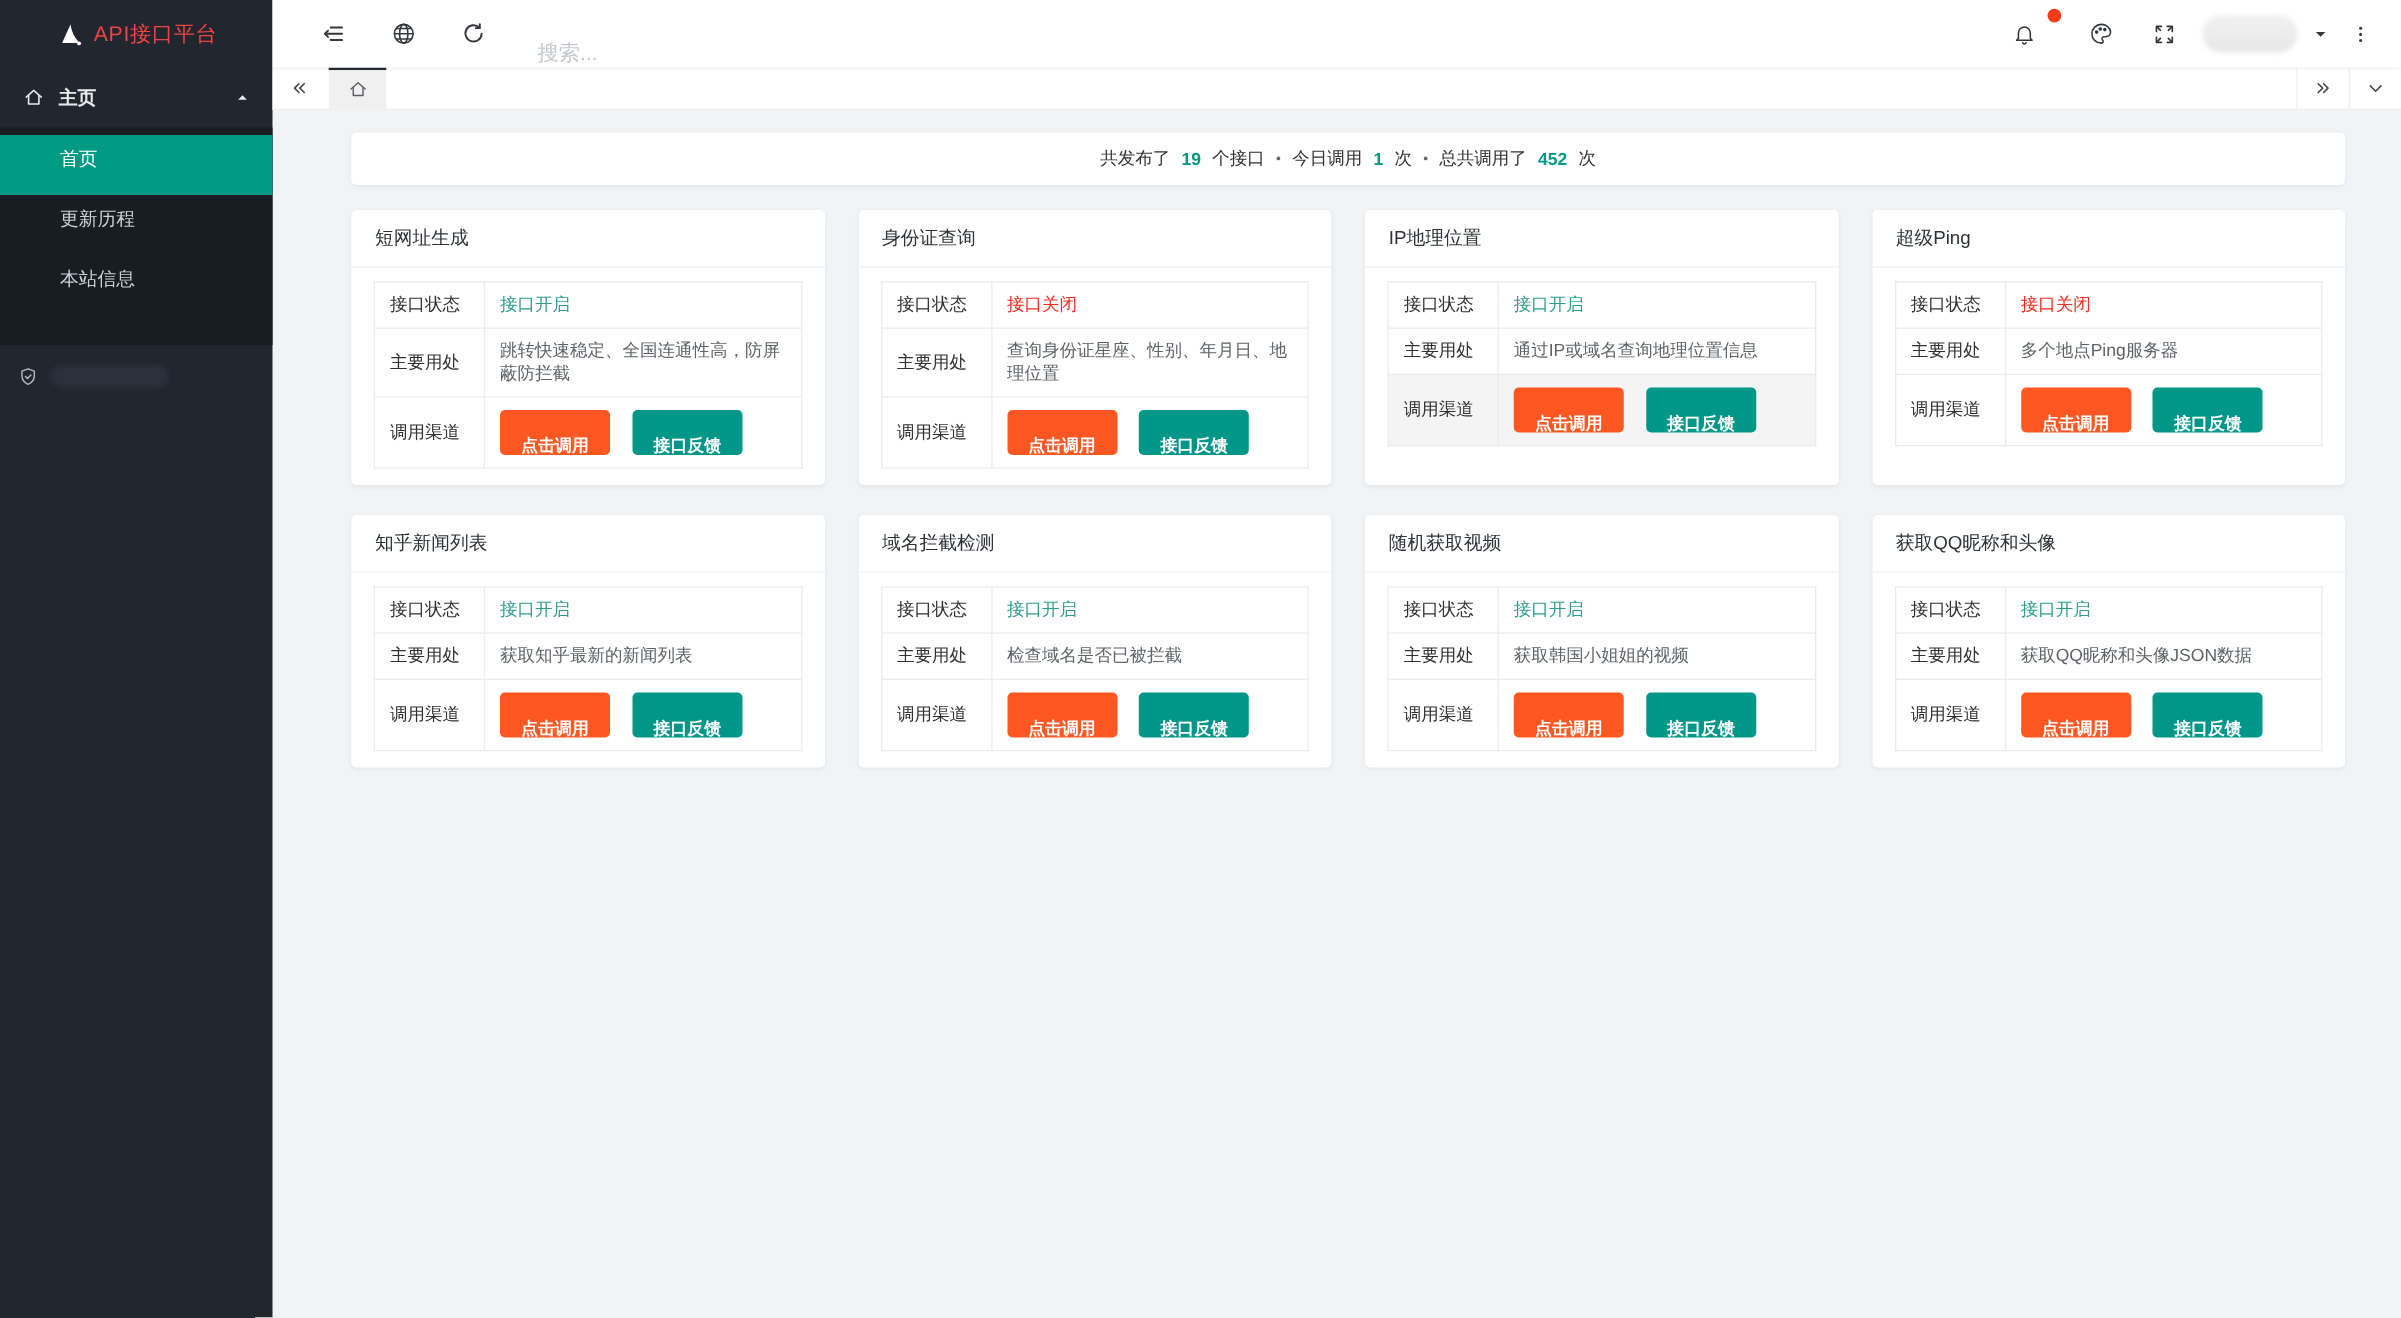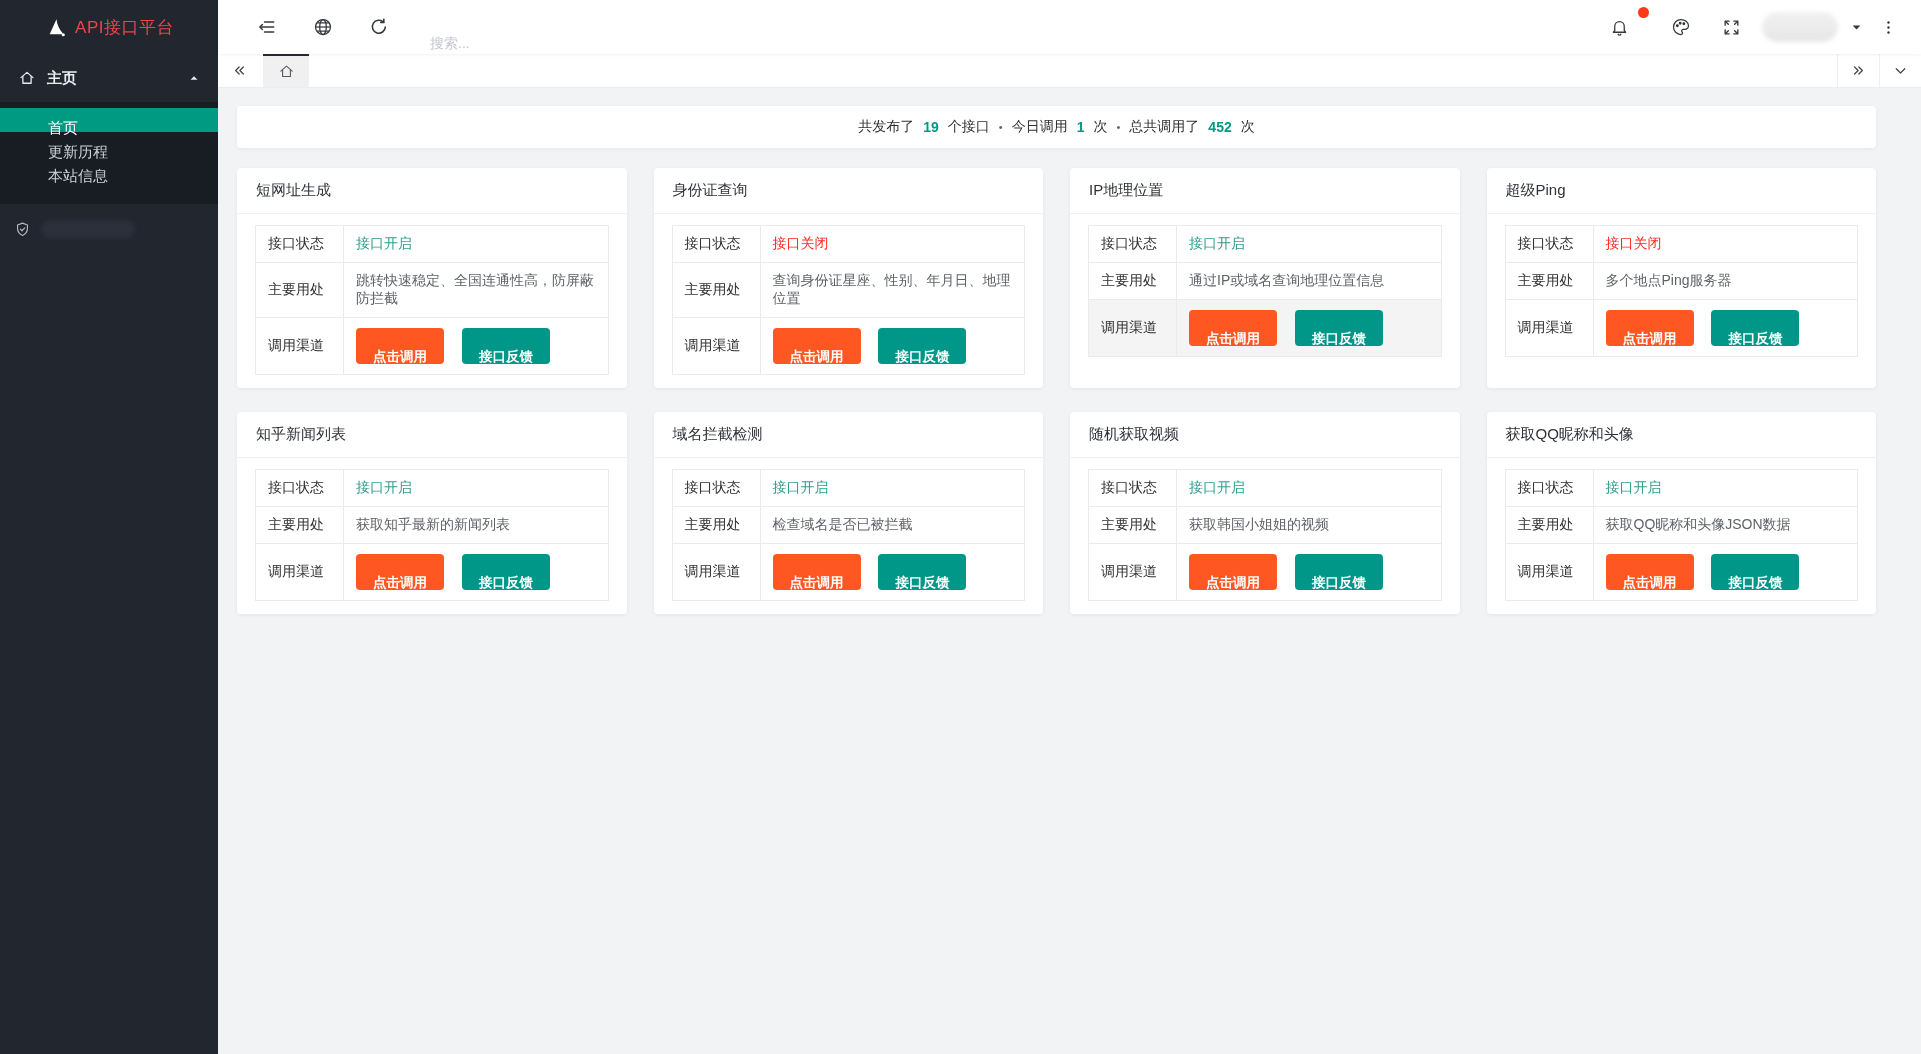--- a/index.html
+++ b/index.html
@@ -10,46 +10,46 @@
     --accent:#009a83; --orange:#ff5722; --teal:#009688; --open:#2f9d8d; --closed:#f92b1d;
   }
   svg { display:block; }
 
   
   .sidebar { width:218px; height:100%; background:#22262f; flex:0 0 auto; display:flex; flex-direction:column; }
   .logo { height:54px; display:flex; align-items:center; justify-content:center; gap:9px; color:#ef4444; font-size:17px; letter-spacing:.5px; }
   .menu-item { height:48px; display:flex; align-items:center; gap:11px; padding:0 18px; color:#e8eaed; font-size:15px; cursor:pointer;font-weight:bold; }
   .menu-item .caret { margin-left:auto; color:#e8eaed; }
   .submenu { background:#181c23; padding:6px 0 24px; }
-  .submenu-item { height:24px; line-height:40px; padding-left:48px; font-size:15px; color:#ccd0d6; cursor:pointer; }
+  .submenu-item { height:48px; line-height:40px; padding-left:48px; font-size:15px; color:#ccd0d6; cursor:pointer; }
   .submenu-item.active { background:var(--accent); color:#fff; }
   .sidebar-extra { margin-top:16px; padding:0 14px; display:flex; align-items:center; gap:10px; color:#b6bac1; }
   .redacted-dark { width:94px; height:18px; border-radius:9px; background:#2c303b; filter:blur(2px); }
 
   
   .main { flex:1; display:flex; flex-direction:column; min-width:0; }
 
   header { height:54px; background:#fff; display:flex; align-items:center; padding:0 20px 0 30px; box-shadow:0 1px 3px rgba(0,0,0,.06); position:relative; z-index:3; }
   .icon-btn { width:38px; height:38px; display:flex; align-items:center; justify-content:center; color:#34373c; cursor:pointer; border-radius:3px; margin-right:18px; }
-  .search-input { border:none; outline:none; flex:1; font-size:14px; color:#b91c1c; margin-left:14px; background:transparent;margin-top:31px; }
+  .search-input { border:none; outline:none; flex:1; font-size:17px; color:#b91c1c; margin-left:14px; background:transparent;margin-top:31px; }
   .search-input::placeholder { color:#c3c7cd; }
   .header-right { display:flex; align-items:center; gap:12px; }
   .bell-wrap { position:relative; }
   .badge-dot { position:absolute; top:-1px; right:-11px; width:11px; height:11px; border-radius:50%; background:#fb3a17; }
   .avatar-pill { width:76px; height:30px; border-radius:15px; background:linear-gradient(180deg,#f1f1f1,#e7e7e7); filter:blur(2px); }
   .caret-btn { color:#34373c; display:flex; align-items:center; cursor:pointer; }
 
   .tabbar { height:34px; background:#fff; border-bottom:1px solid #ededf0; display:flex; align-items:stretch; position:relative; z-index:2; }
   .tab-nav { width:42px; display:flex; align-items:center; justify-content:center; color:#45484d; cursor:pointer; }
   .tab-home { width:46px; margin-left:3px; background:#f0f0f0; border-top:2px solid #262a33; display:flex; align-items:center; justify-content:center; color:#5a5e64; cursor:pointer; }
   .tab-spacer { flex:1; }
   .tab-right { width:42px; border-left:1px solid #efefef; display:flex; align-items:center; justify-content:center; color:#45484d; cursor:pointer; }
 
   
-  .content { flex:1; background:#f2f3f5; padding:18px 45px 0 19px; overflow:hidden; }
+  .content { flex:1; background:#f2f3f5; padding:18px 45px 0 19px; overflow:hidden;margin-left:44px; }
   .stats-bar { background:#fff; border-radius:4px; height:42px; box-shadow:0 1px 4px rgba(0,0,0,.05); display:flex; align-items:center; justify-content:center; gap:9px; font-size:14px; color:#303133; margin-bottom:20px; }
   .stat-num { color:var(--accent); font-weight:bold; }
   .stat-sep { color:#5f6368; font-size:11px; }
 
   .cards-grid { display:grid; grid-template-columns:1fr 1fr 1fr 1fr; column-gap:27px; row-gap:24px; }
   .card { background:#fff; border-radius:4px; box-shadow:0 1px 4px rgba(0,0,0,.06); }
   .card-header { padding:13px 19px; font-size:15px; color:#2e3238; border-bottom:1px solid #f0f1f3; }
   .card-body { padding:11px 18px 13px; }
   table.api-table { width:100%; border-collapse:collapse; font-size:14px; }
   .api-table td { border:1px solid #e9ebee; padding:9px 12px; }

